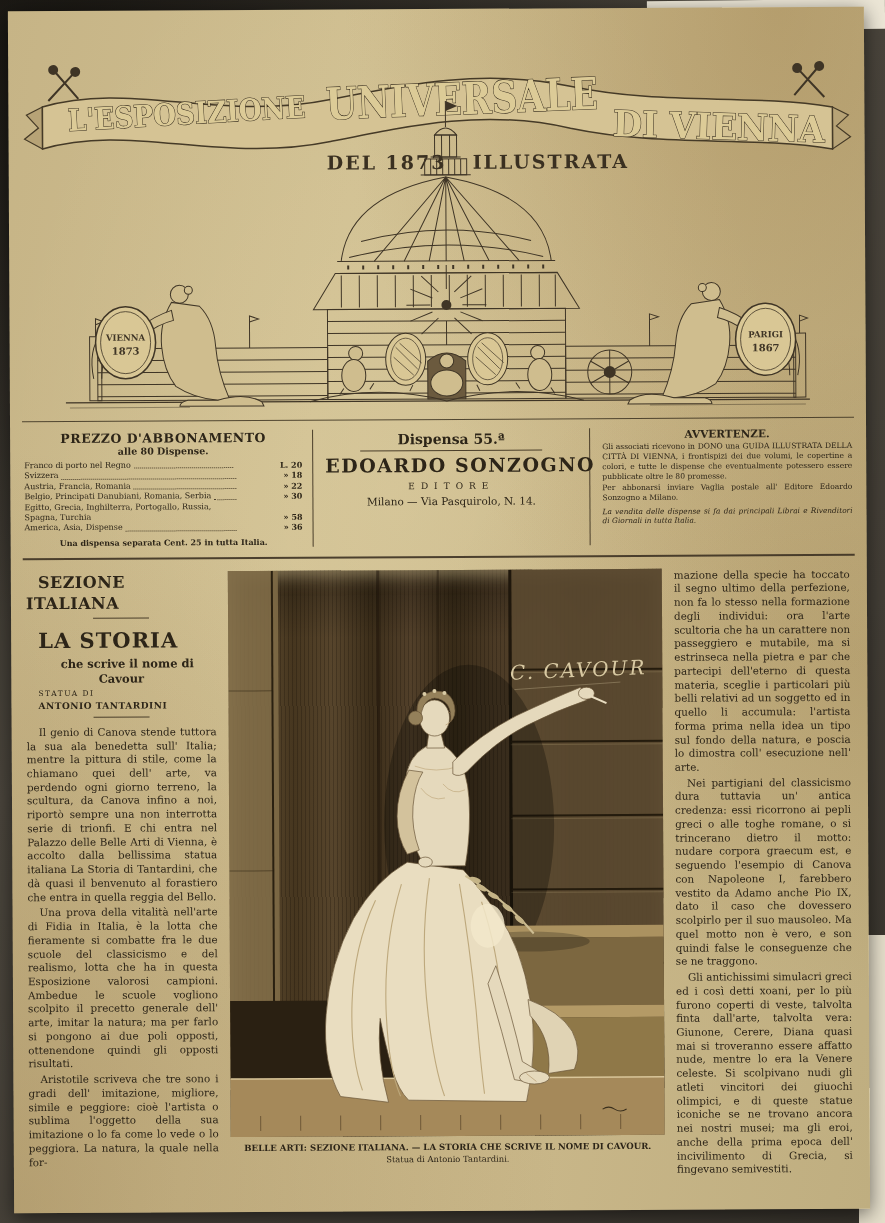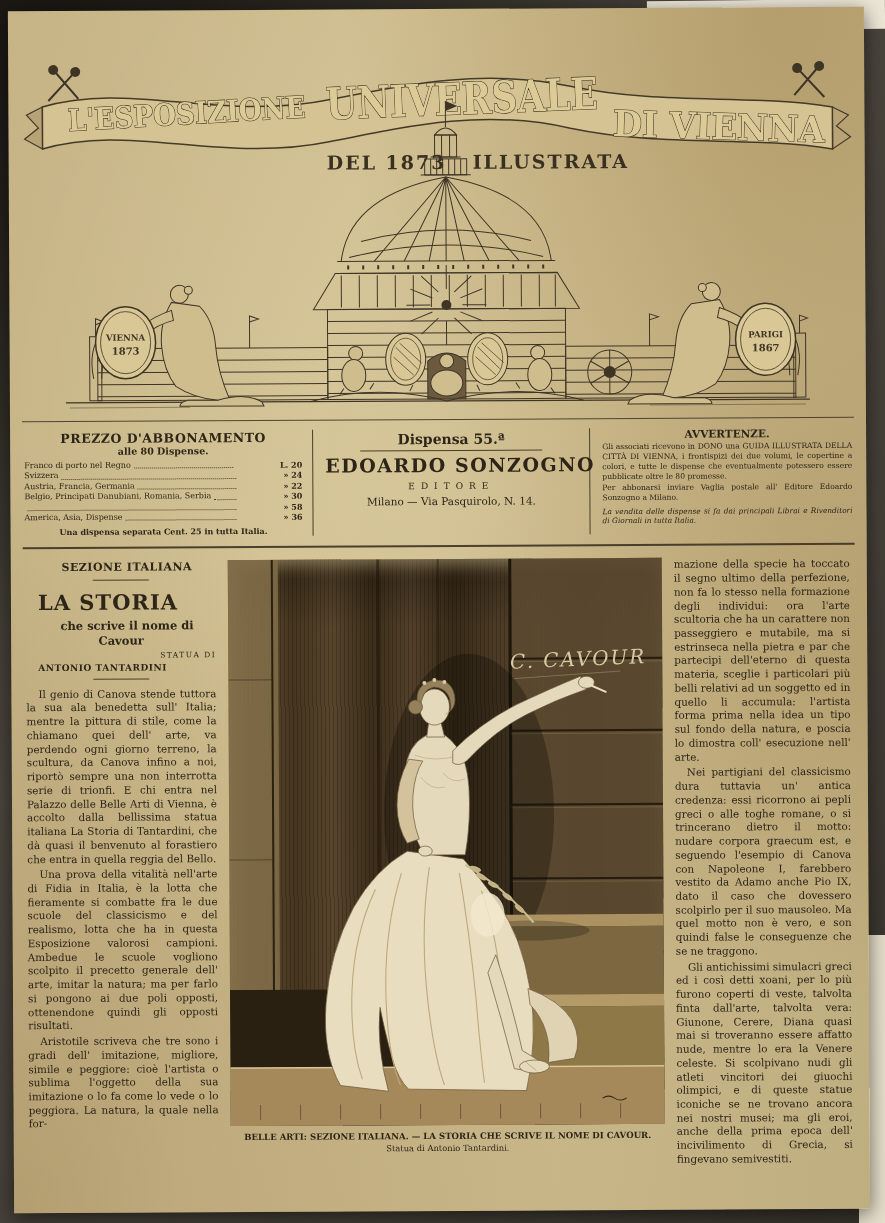--- a/index.html
+++ b/index.html
@@ -52,25 +52,25 @@
   .publisher{font-size:19px;font-weight:bold;letter-spacing:1.5px;margin-top:1px;white-space:nowrap;}
   .role{font-size:9px;letter-spacing:6px;margin-top:5px;}
   .address{font-size:10.5px;margin-top:4px;}
   .avv-title{text-align:center;font-weight:bold;font-size:10.5px;margin-bottom:2px;}
   .avv-p{font-size:7.6px;text-align:justify;margin:1px 0;line-height:1.32;}
   .avv-note{font-style:italic;font-size:7.4px;margin-top:4px;text-align:justify;}
 
   .content{display:grid;grid-template-columns:190px 434px 176px;column-gap:12px;padding:10px 15px 0;}
   .colL,.colR{font-size:10.4px;line-height:1.32;text-align:justify;}
   .colL p,.colR p{margin:0 0 2px;text-indent:12px;}
-  .section-label{text-align:center;font-weight:bold;font-size:11px;letter-spacing:.5px;text-indent:0;}
+  .section-label{font-weight:bold;font-size:16px;letter-spacing:.5px;text-indent:0;}
   .sep-sm{width:56px;border:0;border-top:1px solid #4a3e2a;margin:4px auto 8px;}
   .art-title{text-align:left;font-size:21px;font-weight:bold;letter-spacing:1px;margin:2px 0 4px;text-indent:0;}
   .art-sub{text-align:center;font-size:11.5px;font-weight:bold;margin:0 0 6px;text-indent:0;}
-  .statua{text-align:right;font-size:7.5px;letter-spacing:1.5px;margin:2px 0;text-indent:0;}
+  .statua{text-align:left;font-size:7.5px;letter-spacing:1.5px;margin:2px 0;text-indent:0;}
   .sculptor{text-align:left;font-size:9px;font-weight:bold;letter-spacing:.5px;margin:0 0 2px;text-indent:0;}
 
   .plate{margin:0;}
   .plate-canvas{
     position:relative;width:434px;height:566px;
     background:
       repeating-linear-gradient(90deg, rgba(18,11,4,.25) 0 1px, rgba(0,0,0,0) 1px 4px),
       linear-gradient(180deg, rgba(0,0,0,.30), rgba(0,0,0,0) 12%, rgba(0,0,0,0) 84%, rgba(0,0,0,.22)),
       linear-gradient(90deg,#7b684a 0%,#5d4b30 7%,#46361f 15%,#57452c 24%,#3c2e1a 33%,#52402a 42%,#382b18 52%,#4c3b26 62%,#57452c 72%,#41321e 82%,#54432c 92%,#46361f 100%);
     box-shadow:inset 0 0 16px 6px rgba(201,183,137,.55);
@@ -207,33 +207,34 @@
         <div class="ib-title">PREZZO D'ABBONAMENTO</div>
         <div class="ib-sub">alle 80 Dispense.</div>
         <div class="price-row">
           <span class="lbl">Franco di porto nel Regno</span>
           <span class="leader"></span>
           <span class="val">L. 20</span>
         </div>
         <div class="price-row">
           <span class="lbl">Svizzera</span>
           <span class="leader"></span>
-          <span class="val">» 24</span>
-        </div>
-        <div class="price-row">
-          <span class="lbl">Austria, Francia, Germania</span>
+          <span class="val">» 18</span>
+        </div>
+        <div class="price-row">
+          <span class="lbl">Austria, Francia, Romania</span>
           <span class="leader"></span>
           <span class="val">» 22</span>
         </div>
         <div class="price-row">
           <span class="lbl">Belgio, Principati Danubiani, Romania, Serbia</span>
           <span class="leader"></span>
           <span class="val">» 30</span>
         </div>
         <div class="price-row">
+          <span class="lbl">Egitto, Grecia, Inghilterra, Portogallo, Russia, Spagna, Turchia</span>
           <span class="leader"></span>
           <span class="val">» 58</span>
         </div>
         <div class="price-row">
           <span class="lbl">America, Asia, Dispense</span>
           <span class="leader"></span>
           <span class="val">» 36</span>
         </div>
         <div class="ib-note">Una dispensa separata Cent. 25 in tutta Italia.</div>
       </div>

